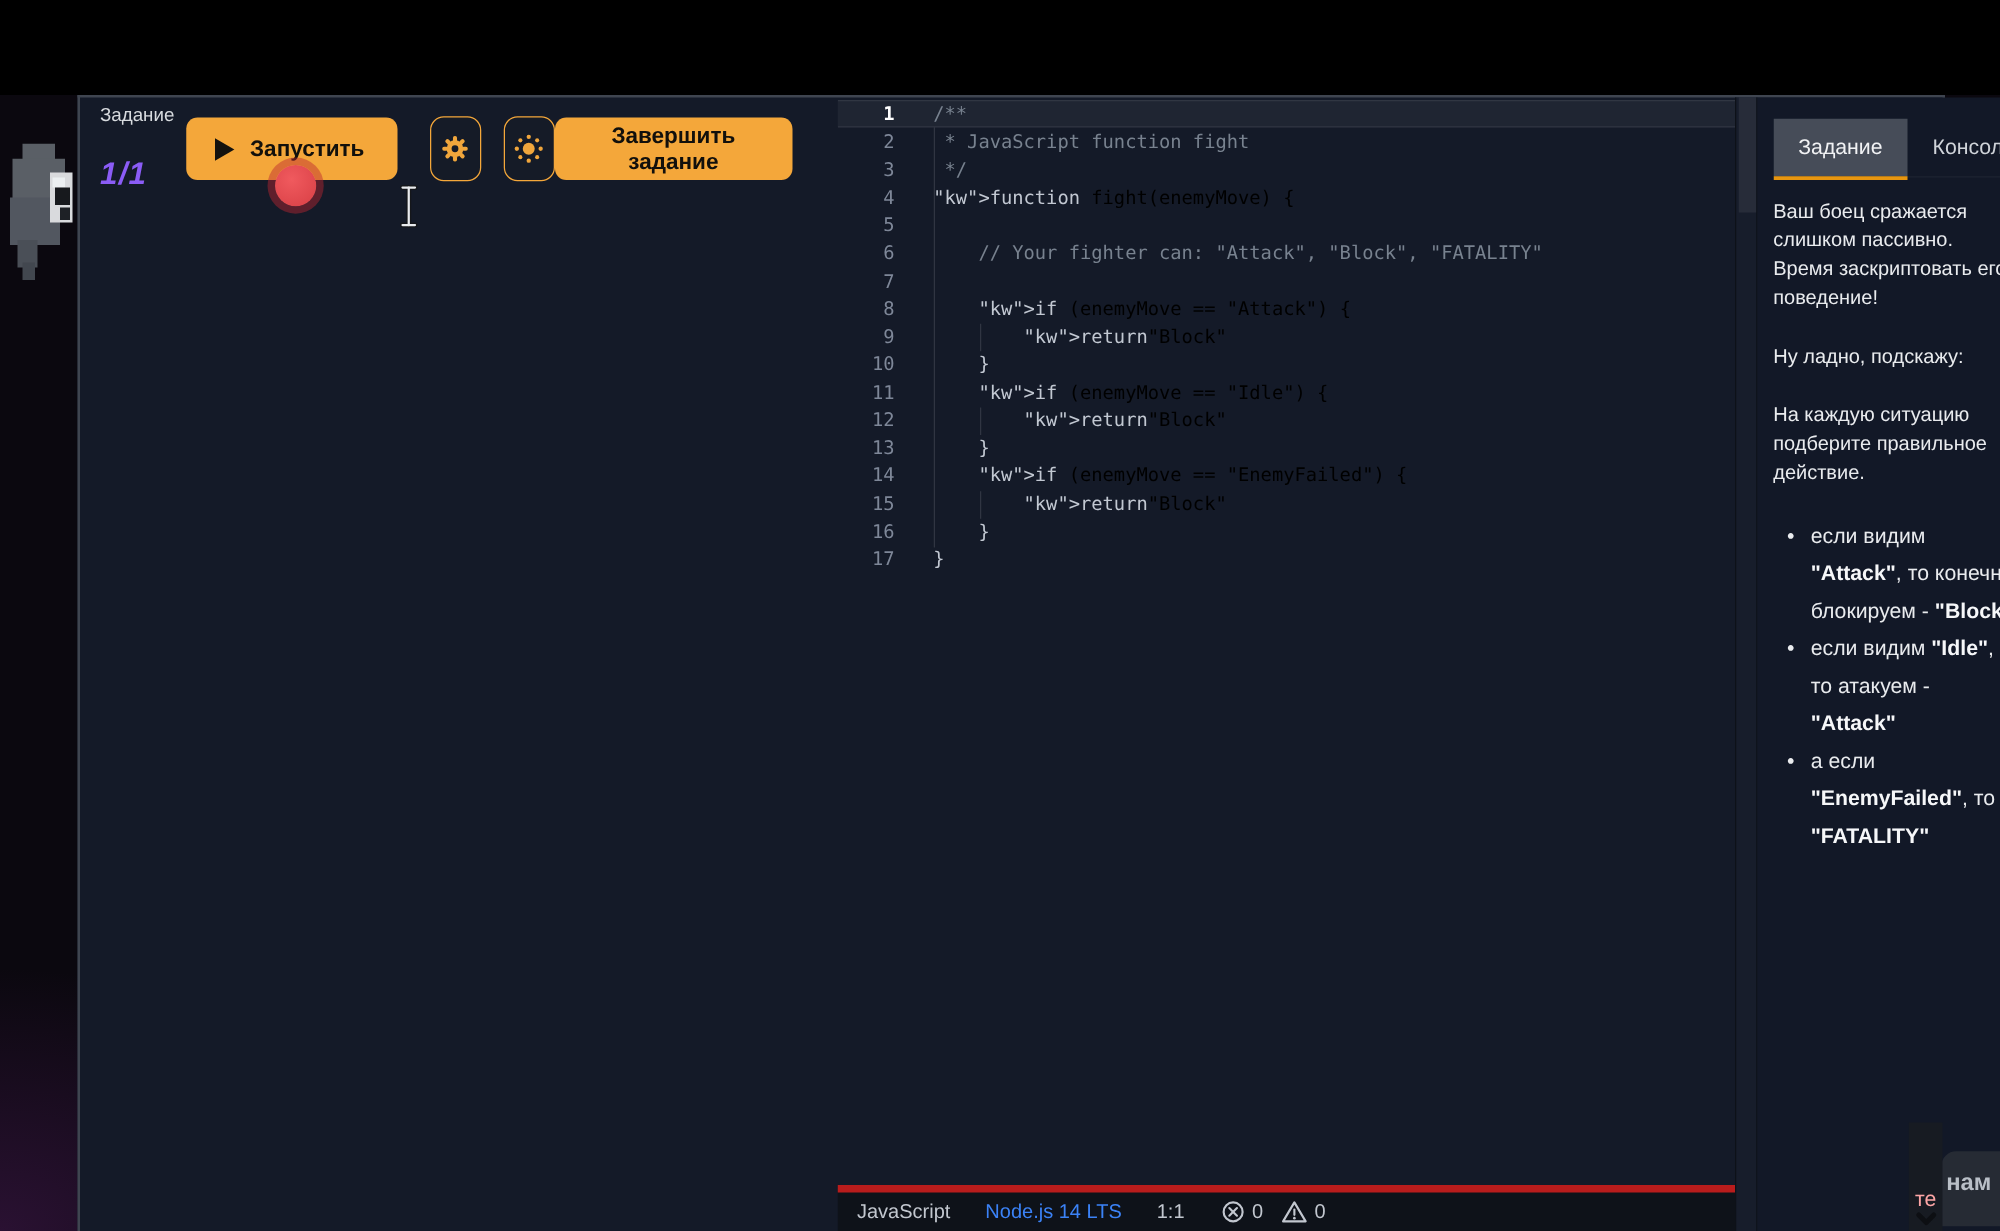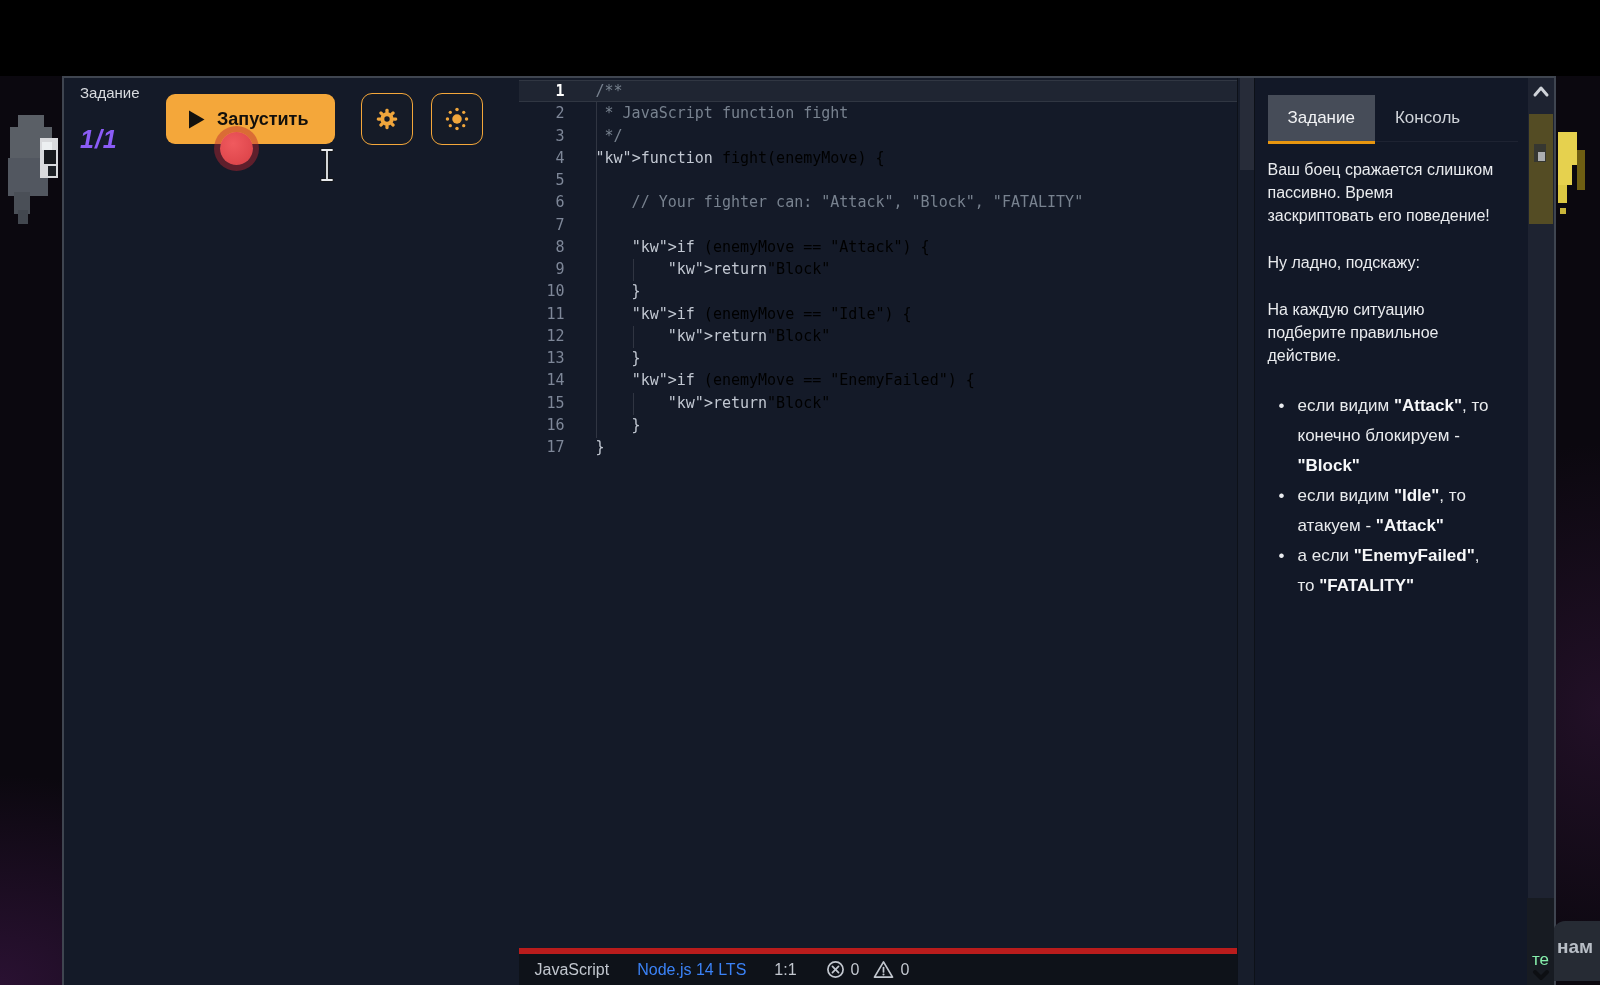--- a/index.html
+++ b/index.html
@@ -15,21 +15,21 @@
   .topbar { position:absolute; left:0; top:0; width:1600px; height:76px; background:#000; }
 
   
   .art-left  { position:absolute; left:6px; top:112px; }
   .art-right { position:absolute; left:1556px; top:96px; }
   .toast-left {
     position:absolute; left:1527px; top:898px; width:27px; height:87px; z-index:30;
     background:#171b22; display:flex; flex-direction:column; align-items:center; justify-content:flex-end;
     padding-bottom:4px; cursor:pointer;
   }
-  .toast-left span { color:#86efac; font-size:17px; line-height:18px; }
+  .toast-left span { color:#fca5a5; font-size:17px; line-height:18px; }
   .toast-right {
     position:absolute; left:1553px; top:921px; width:47px; height:60px; z-index:29;
     background:#262b34; border-top-left-radius:12px; cursor:pointer;
     display:flex; align-items:flex-start; justify-content:flex-start; padding:15px 0 0 4px;
   }
   .toast-right span { color:#b9bfc7; font-size:19px; font-weight:700; }
 
   
   .window {
     position:absolute; left:62px; top:76px; width:1494px; height:909px; z-index:10;
@@ -208,20 +208,21 @@
             <circle cx="3.2" cy="12" r="1.6"></circle>
               <circle cx="20.8" cy="12" r="1.6"></circle>
             <circle cx="5.8" cy="5.8" r="1.5"></circle>
               <circle cx="18.2" cy="5.8" r="1.5"></circle>
             <circle cx="5.8" cy="18.2" r="1.5"></circle>
               <circle cx="18.2" cy="18.2" r="1.5"></circle>
           </g>
         </svg>
       </button>
 
+      <button class="btn-finish">Завершить задание</button>
     </div>
 
     <div class="win-main">
 
       <div class="editor">
         <div id="code-lines">
             <div class="code-line active"><span class="ln">1</span><span class="src"><span class="cm">/**</span></span></div>
             <div class="code-line"><span class="ln">2</span><span class="src"><span class="cm"> * JavaScript function fight</span></span></div>
             <div class="code-line"><span class="ln">3</span><span class="src"><span class="cm"> */</span></span></div>
             <div class="code-line"><span class="ln">4</span><span class="src"><span class="&lt;span">"kw"</span>&gt;function</span> fight(enemyMove) {</div>

